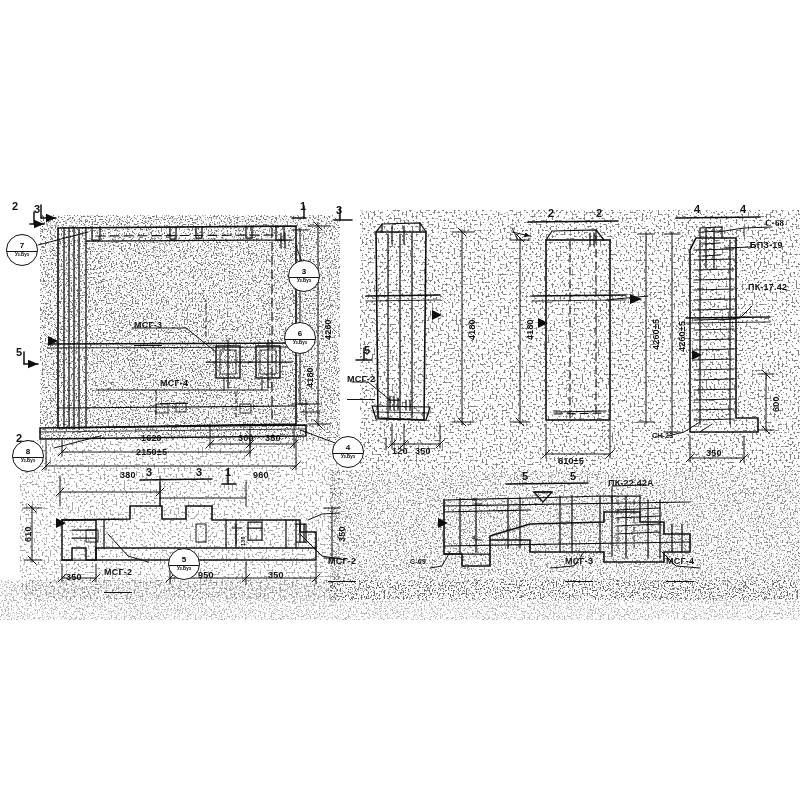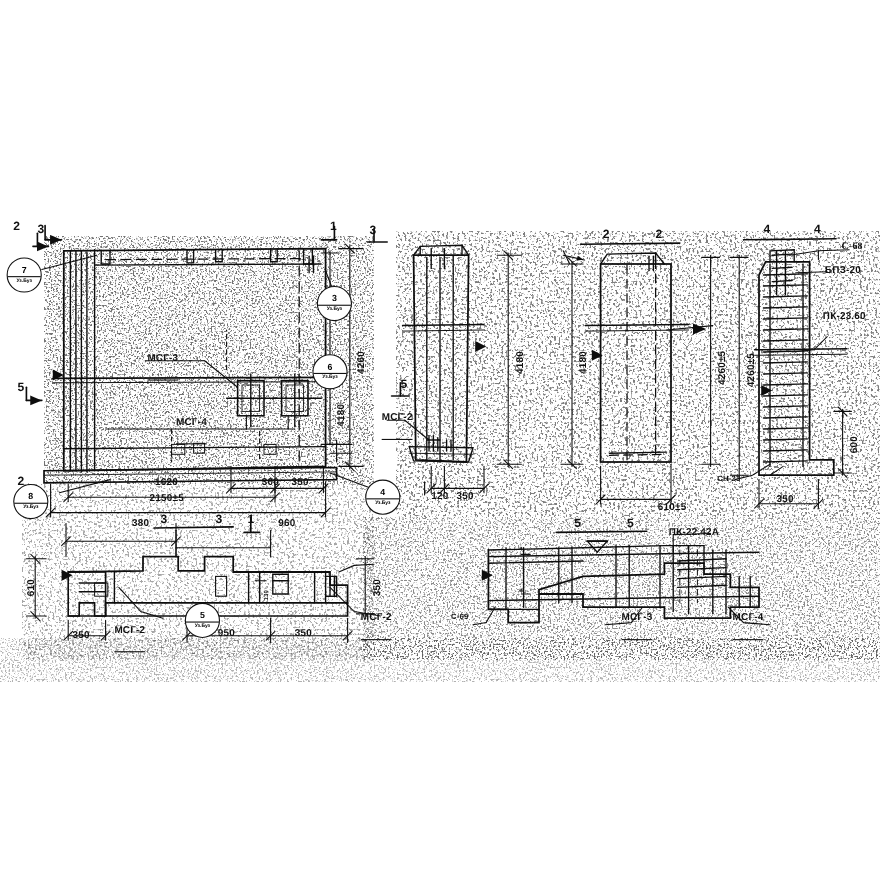--- a/index.html
+++ b/index.html
@@ -554,27 +554,27 @@
   <div class="t secnum" style="left:364px;top:344px;">5</div>
   <div class="t lbl ul" style="left:347px;top:374px;">МСГ-2</div>
   <div class="t dimv" style="left:467px;top:340px;">4180</div>
   <div class="t dim" style="left:392px;top:446px;">120</div>
   <div class="t dim" style="left:415px;top:446px;">350</div>
 
   <div class="t secnum" style="left:548px;top:207px;">2</div>
   <div class="t secnum" style="left:596px;top:207px;">2</div>
   <div class="t dimv" style="left:525px;top:340px;">4180</div>
   <div class="t dimv" style="left:651px;top:350px;">4260±5</div>
-  <div class="t dim" style="left:558px;top:456px;padding-left:40px;">610±5</div>
+  <div class="t dim" style="left:558px;top:456px;">610±5</div>
 
   <div class="t secnum" style="left:694px;top:203px;">4</div>
   <div class="t secnum" style="left:740px;top:203px;">4</div>
   <div class="t lbl" style="left:765px;top:218px;font-family:Liberation Serif, serif;">С-68</div>
-  <div class="t lbl" style="left:750px;top:240px;">БПЗ-20</div>
-  <div class="t lbl" style="left:748px;top:282px;">ПК-23.60</div>
+  <div class="t lbl" style="left:750px;top:240px;">БПЗ-19</div>
+  <div class="t lbl" style="left:748px;top:282px;">ПК-17.42</div>
   <div class="t small" style="left:652px;top:432px;">СН-23</div>
   <div class="t dimv" style="left:677px;top:352px;">4260±5</div>
   <div class="t dimv" style="left:771px;top:412px;">600</div>
   <div class="t dim" style="left:706px;top:448px;">350</div>
 
   <div class="t secnum" style="left:146px;top:466px;">3</div>
   <div class="t secnum" style="left:196px;top:466px;">3</div>
   <div class="t secnum" style="left:225px;top:466px;">1</div>
   <div class="t dim" style="left:76px;top:470px;margin-left:44px;">380</div>
   <div class="t dim" style="left:253px;top:470px;">960</div>

